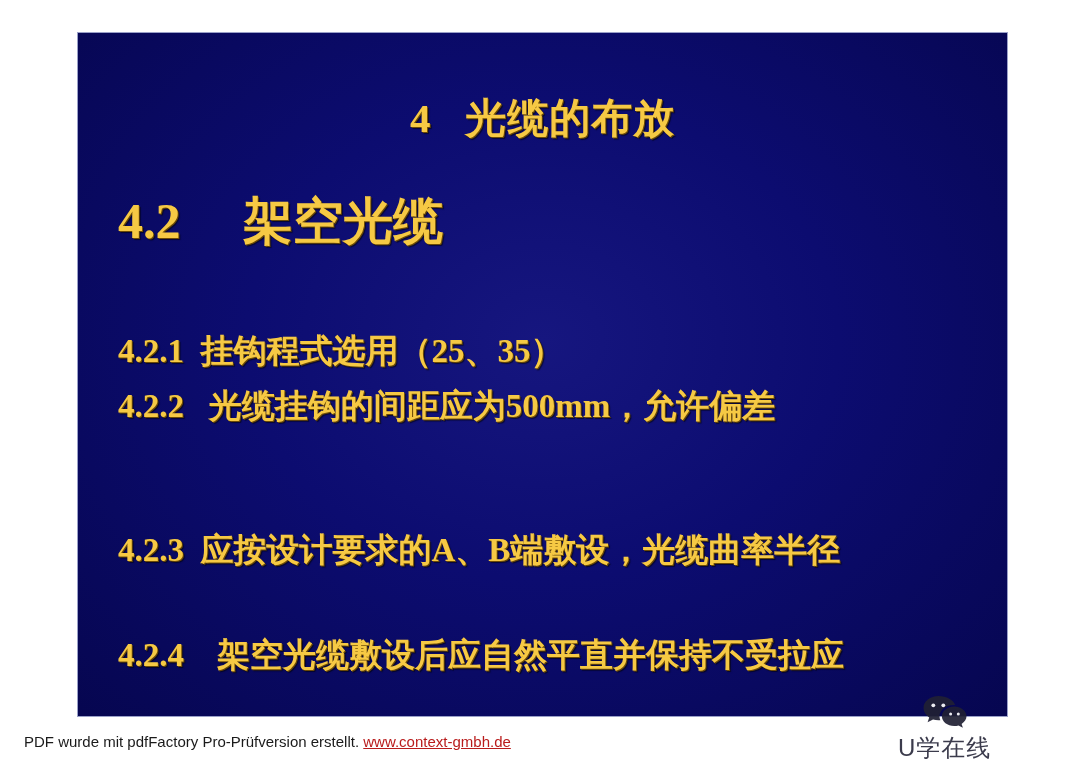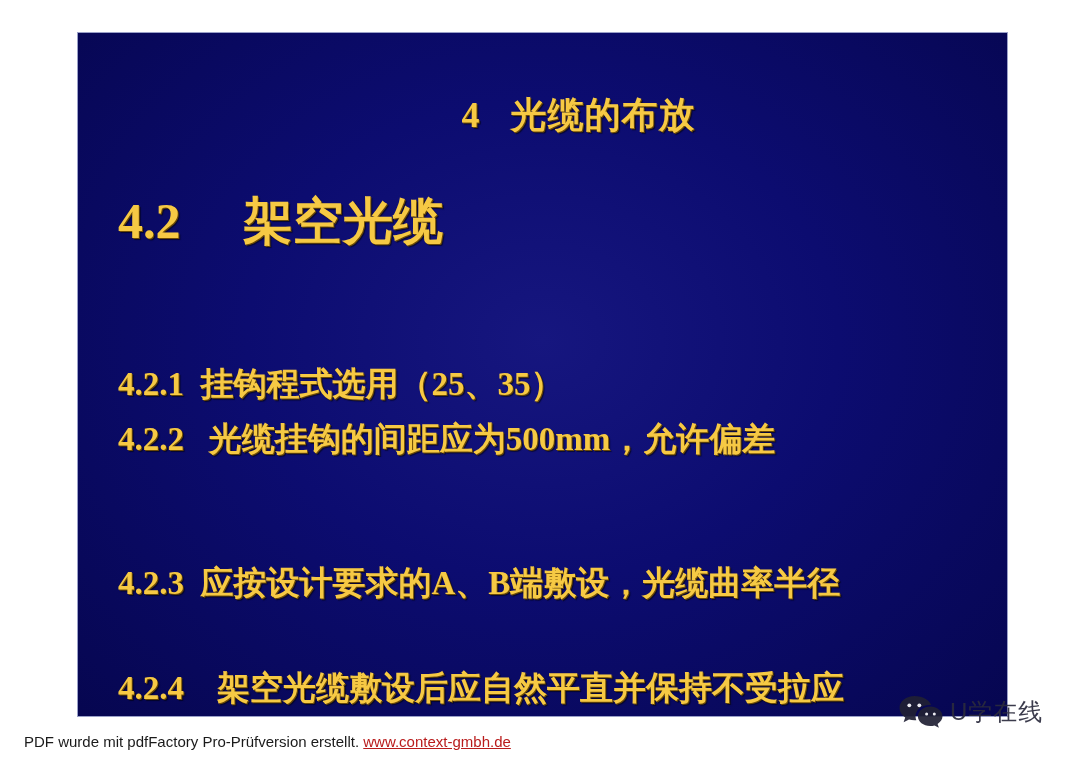--- a/index.html
+++ b/index.html
@@ -38,23 +38,22 @@
     font-weight: bold;
     white-space: pre;
   }
 
   #slide-title {
     position: absolute;
     left: 0;
     top: 58px;
     width: 100%;
     text-align: center;
-    font-size: 36px;
+    font-size: 41px;
     letter-spacing: 1px;
-    margin-left: 36px;
   }
 
   #heading-42 {
     position: absolute;
     left: 40px;
     top: 155px;
     font-size: 50px;
   }
 
   .body-block {
@@ -62,21 +61,21 @@
     left: 40px;
     font-size: 33px;
     line-height: 43px;
   }
 
   #para-421 { top: 211px; }
   #para-422 { top: 266px; }
   #para-423 { top: 410px; }
   #para-424 { top: 515px; }
 
-  .body-line { white-space: pre; display: block; margin-top: 33px; }
+  .body-line { white-space: pre; display: block; }
 
   
   #footer-note {
     position: absolute;
     left: 24px;
     top: 733px;
     font-size: 15px;
     color: #1a1a1a;
     font-family: "Liberation Sans", sans-serif;
     white-space: nowrap;
@@ -88,20 +87,21 @@
 
   
   #watermark {
     position: absolute;
     left: 898px;
     top: 694px;
     display: flex;
     align-items: center;
     gap: 6px;
     opacity: 0.92;
+    flex-direction: column;
   }
   #wechat-icon { display: block; }
   #watermark-label {
     font-family: "Liberation Sans", sans-serif;
     font-size: 24px;
     color: #2b2b3d;
     letter-spacing: 1px;
     line-height: 1;
     white-space: nowrap;
   }

